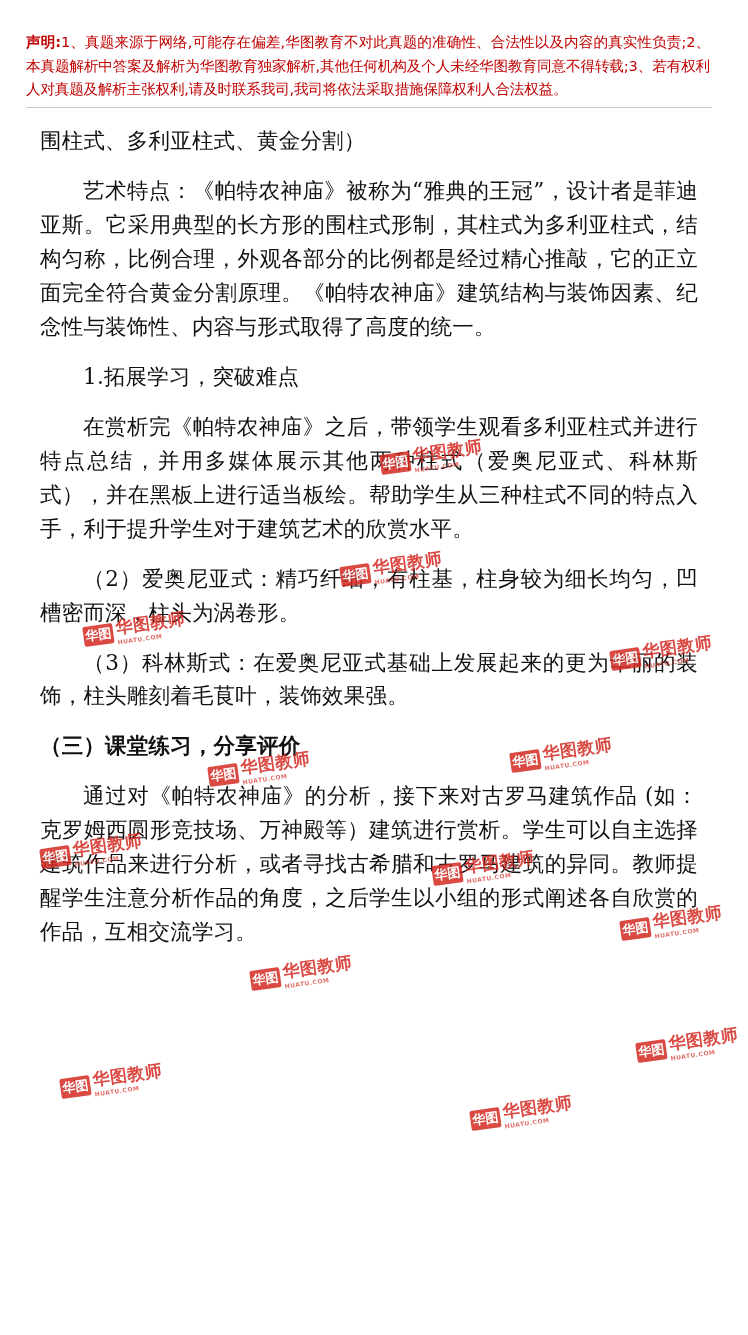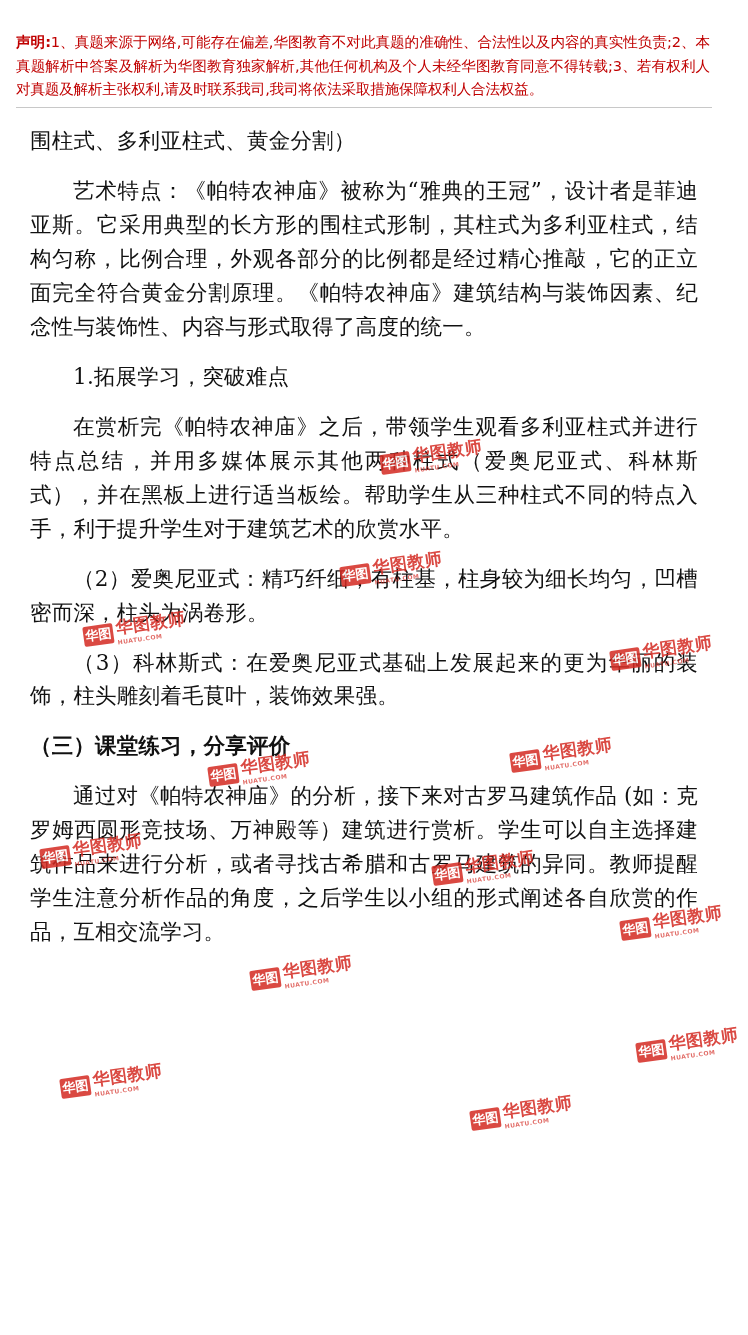--- a/index.html
+++ b/index.html
@@ -13,21 +13,21 @@
     font-family: "DejaVu Serif", "Liberation Serif", serif;
     color: #111111;
     position: relative;
     overflow: hidden;
   }
   .page {
     position: relative;
     width: 748px;
     height: 1001px;
     box-sizing: border-box;
-    padding: 30px 34px 0 14px;
+    padding: 30px 34px 0 24px;
   }
   
   .disclaimer {
     color: #c00000;
     font-family: "DejaVu Sans", "Liberation Sans", sans-serif;
     font-size: 14.6px;
     line-height: 1.62;
     text-align: justify;
     letter-spacing: -0.2px;
     padding: 0 4px 0 2px;

